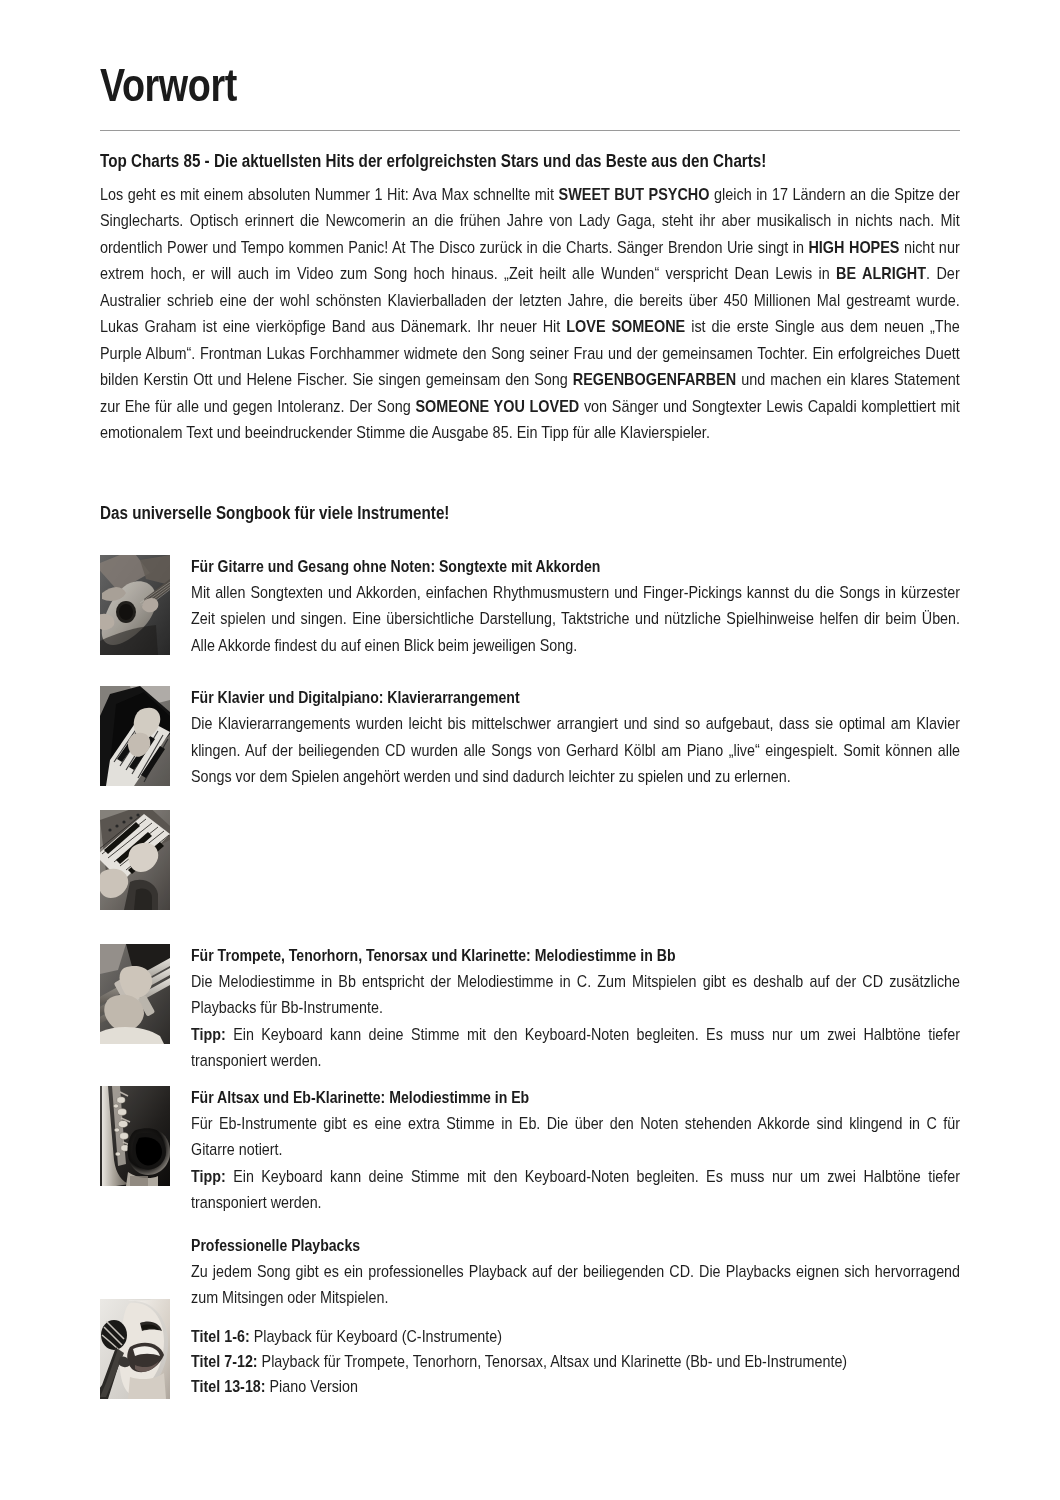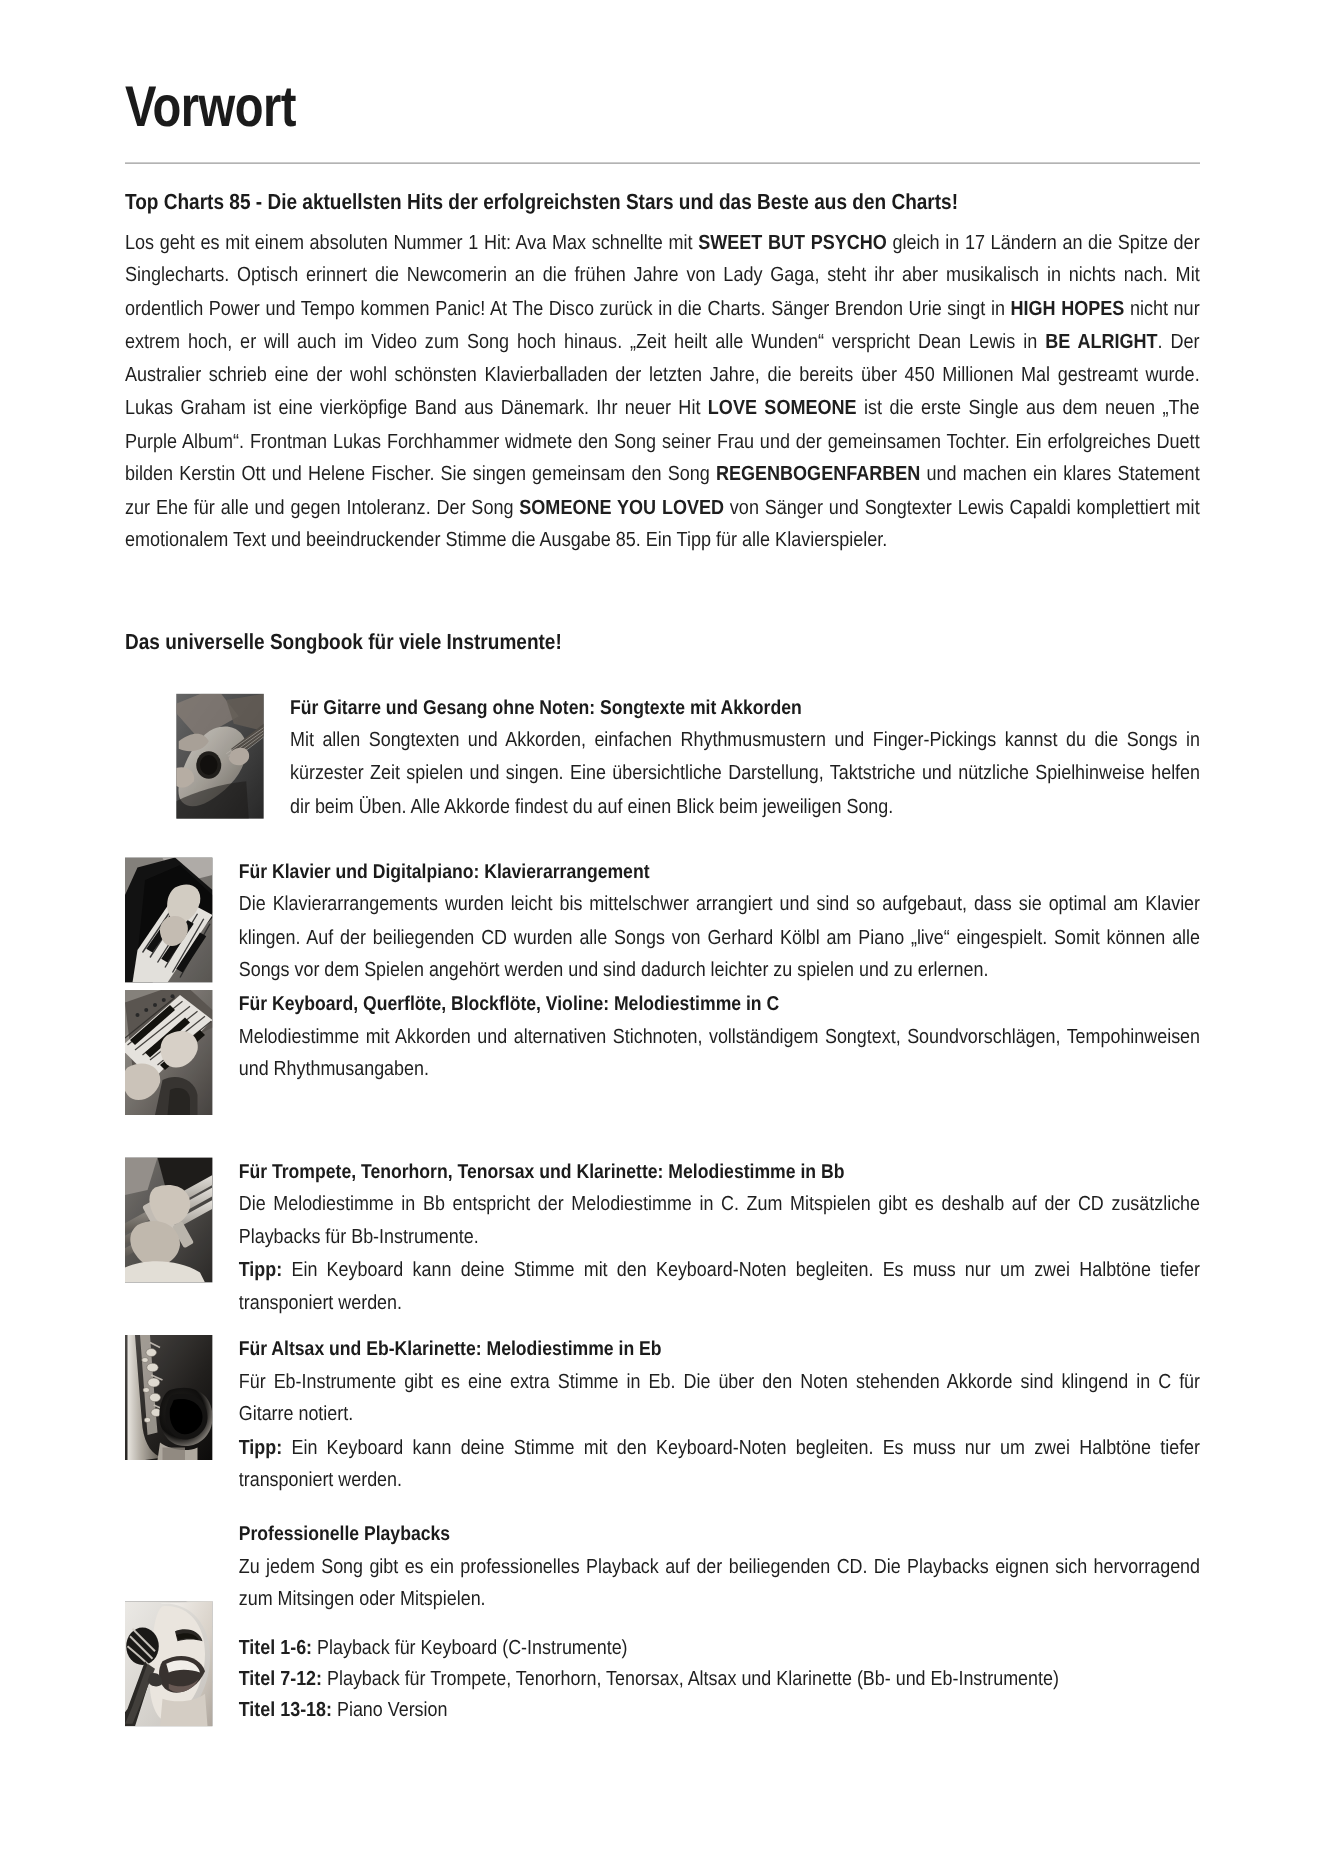--- a/index.html
+++ b/index.html
@@ -109,22 +109,22 @@
     transform-origin: left top;
     width: 113%;
     color: #1f1f1f;
   }
   .block-par + .block-par { margin-top: 0; }
   .block-par.gap { margin-top: 13px; }
   .block-par.tight { line-height: 25px; text-align: left; }
   .block-par b { font-weight: bold; }
 
   
-  .block.guitar   { margin-top: 2px;  margin-bottom: 28px; margin-left: 41px; }
-  .block.piano    { margin-bottom: 2px; }
+  .block.guitar   { margin-top: 2px;  margin-bottom: 28px; }
+  .block.piano    { margin-bottom: 20px; }
   .block.keyboard { margin-bottom: 34px; }
   .block.trumpet  { margin-bottom: 12px; }
   .block.altsax   { margin-bottom: 18px; }
   .block.playback { margin-bottom: 0; align-items: flex-end; }
 </style>
 </head>
 <body>
 
 <div class="page">
 
@@ -256,24 +256,20 @@
             <path d="M16 50 L48 22 L52 26 L20 54 Z"></path>
             <path d="M28 60 L60 32 L64 36 L32 64 Z"></path>
           </g>
           <path d="M34 36 C48 28 60 36 58 48 C54 62 38 66 32 58 C26 50 28 40 34 36 Z" fill="#e3dcd2"></path>
           <path d="M2 62 C16 54 30 62 28 74 C24 88 8 92 2 84 C-4 76 -2 66 2 62 Z" fill="#d6cec3"></path>
           <path d="M30 72 C42 66 56 72 58 84 L58 100 L24 100 Z" fill="#3a3734"></path>
           <path d="M36 80 C44 76 52 80 52 88 L52 100 L34 100 Z" fill="#2a2724"></path>
           <rect width="70" height="100" fill="#000" opacity="0.05"></rect>
         </svg>
       </div>
-      <div class="block-body">
-        <div class="block-head">Für Keyboard, Querflöte, Blockflöte, Violine: Melodiestimme in C</div>
-        <p class="block-par">Melodiestimme mit Akkorden und alternativen Stichnoten, vollständigem Songtext, Soundvorschlägen, Tempohinweisen und Rhythmusangaben.</p>
-      </div>
     </div>
 
     <div class="block trumpet">
       <div class="block-figure">
         <svg viewBox="0 0 70 100" preserveAspectRatio="xMidYMid slice" aria-hidden="true">
           <defs>
             <linearGradient id="trBg" x1="0" y1="0" x2="1" y2="1">
               <stop offset="0" stop-color="#7d7a76"></stop>
                 <stop offset="1" stop-color="#2e2c2a"></stop>
             </linearGradient>

